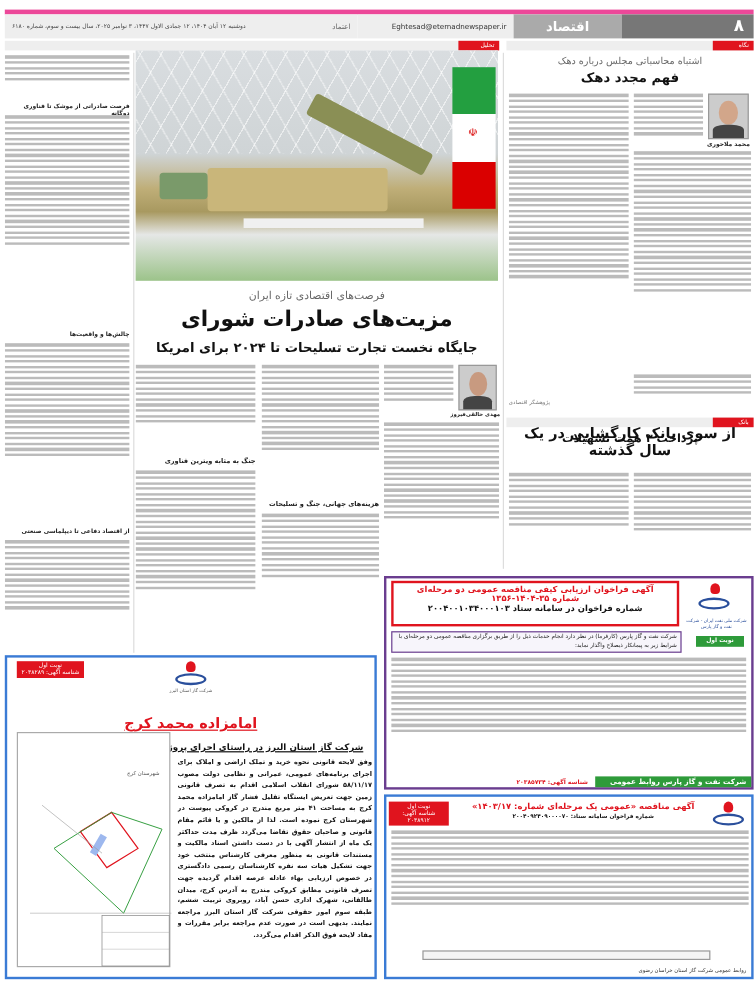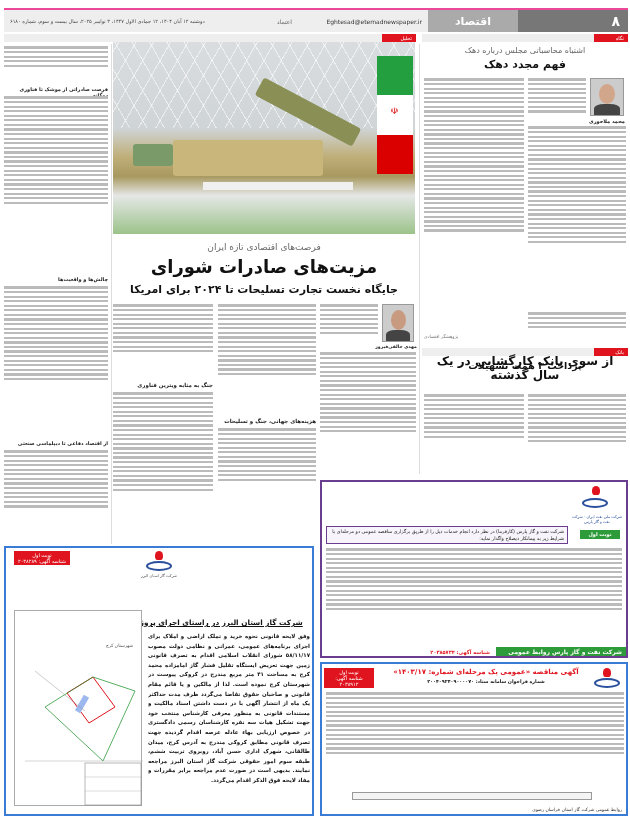--- a/index.html
+++ b/index.html
@@ -1,17 +1,17 @@
 <!DOCTYPE html>
 <html><head>
 <meta charset="utf-8">
 <style>
 *{box-sizing:border-box;margin:0;padding:0}
 body{width:630px;height:820px;background:#fff;font-family:"DejaVu Sans",sans-serif;color:#222;overflow:hidden;position:relative;direction:rtl}
-.hdr{position:absolute;top:8px;left:4px;width:624px;height:24px;border-top:2px solid #ec4899;display:flex;direction:ltr}
+.hdr{position:absolute;top:8px;left:4px;width:624px;height:24px;border-top:4px solid #ec4899;display:flex;direction:ltr}
 .hdr .meta{flex:1;background:#eee;display:flex;align-items:center;font-size:5px;color:#444;padding:0 6px;justify-content:space-between}
 .hdr .meta .logo{font-size:6px;color:#666}
 .hdr .email{width:130px;background:#eee;font-size:6px;color:#333;display:flex;align-items:center;justify-content:flex-end;padding-right:6px}
 .hdr .sec{width:90px;background:#aaa;color:#fff;font-size:11px;font-weight:bold;display:flex;align-items:center;justify-content:center}
 .hdr .pg{width:110px;background:#777;color:#fff;font-size:14px;font-weight:bold;display:flex;align-items:center;justify-content:flex-end;padding-right:8px}
 .tagbar{position:absolute;height:8px;background:#eee}
 .tag{position:absolute;right:0;top:0;height:8px;background:#e0141e;color:#fff;font-size:5px;padding:0 4px;line-height:8px;width:34px}
 .col-txt{position:absolute;font-size:4.6px;line-height:7px;color:#555;text-align:justify;overflow:hidden}
 .line{height:2.2px;background:#bbb;margin:2.4px 0}
 .h-gray{color:#666;text-align:center}
@@ -381,20 +381,25 @@
 <div class="divider-v" style="left:111px;top:44px;height:500px"></div>
 <div class="divider-v" style="left:419px;top:44px;height:430px"></div>
 
 <div class="ad" style="left:320px;top:480px;width:308px;height:178px;border-color:#6a3d8f">
   <div class="gaslogo" style="left:260px;top:4px;width:28px;height:26px">
     <div class="flame" style="left:10px"></div>
       <div class="wave" style="border-color:#2a4f9c;top:12px"></div>
   </div>
   <div style="position:absolute;left:248px;top:32px;width:54px;font-size:3.8px;color:#2a4f9c;text-align:center">شرکت ملی نفت ایران - شرکت نفت و گاز پارس</div>
   <div class="green-bar" style="left:258px;top:48px;width:40px;font-size:5px;text-align:center">نوبت اول</div>
+  <div style="position:absolute;left:4px;top:2px;width:240px;height:38px;border:2px solid #e0141e">
+    <div class="ad-title-red" style="font-size:7px;margin-top:1px">آگهی فراخوان ارزیابی کیفی مناقصه عمومی دو مرحله‌ای</div>
+    <div class="ad-title-red" style="font-size:7px">شماره ۳۵-۱۴۰۴-۱۳۵۶</div>
+    <div class="ad-title-black" style="font-size:7px">شماره فراخوان در سامانه ستاد ۲۰۰۴۰۰۱۰۳۴۰۰۰۱۰۳</div>
+  </div>
   <div style="position:absolute;left:4px;top:44px;width:242px;font-size:4.8px;line-height:7px;border:1px solid #6a3d8f;padding:1px 3px;text-align:right;background:#f7f5fb">شرکت نفت و گاز پارس (کارفرما) در نظر دارد انجام خدمات ذیل را از طریق برگزاری مناقصه عمومی دو مرحله‌ای با شرایط زیر به پیمانکار ذیصلاح واگذار نماید:</div>
   <div class="col-txt" style="left:4px;top:64px;width:296px;height:98px">
     <div class="line"></div>
       <div class="line"></div>
       <div class="line"></div>
       <div class="line"></div>
       <div class="line"></div>
       <div class="line"></div>
       <div class="line"></div>
       <div class="line"></div>
@@ -443,20 +448,21 @@
 <div class="ad" style="left:4px;top:546px;width:310px;height:270px">
   <div class="gaslogo" style="left:140px;top:3px">
     <div class="flame"></div>
       <div class="wave"></div>
   </div>
   <div style="position:absolute;left:120px;top:25px;width:66px;font-size:3.8px;color:#555;text-align:center">شرکت گاز استان البرز</div>
   <div class="red-box" style="left:8px;top:3px;width:56px">
     <div>نوبت اول</div>
     <div>شناسه آگهی: ۲۰۳۸۲۸۹</div>
   </div>
+  <div class="ad-title-red" style="position:absolute;left:0;top:48px;width:306px;font-size:12px;text-decoration:underline">امامزاده محمد کرج</div>
   <div class="ad-title-black" style="position:absolute;left:4px;top:70px;width:298px;font-size:7.3px;text-decoration:underline">شرکت گاز استان البرز در راستای اجرای پروژه توسعه گاز رسانی در استان البرز</div>
   <div style="position:absolute;left:142px;top:84px;width:162px;font-size:5.5px;line-height:9.6px;text-align:justify;color:#111;font-weight:bold;overflow:hidden;height:180px">وفق لایحه قانونی نحوه خرید و تملک اراضی و املاک برای اجرای برنامه‌های عمومی، عمرانی و نظامی دولت مصوب ۵۸/۱۱/۱۷ شورای انقلاب اسلامی اقدام به تصرف قانونی زمین جهت تعریض ایستگاه تقلیل فشار گاز امامزاده محمد کرج به مساحت ۴۱ متر مربع مندرج در کروکی پیوست در شهرستان کرج نموده است. لذا از مالکین و یا قائم مقام قانونی و صاحبان حقوق تقاضا می‌گردد ظرف مدت حداکثر یک ماه از انتشار آگهی با در دست داشتن اسناد مالکیت و مستندات قانونی به منظور معرفی کارشناس منتخب خود جهت تشکیل هیات سه نفره کارشناسان رسمی دادگستری در خصوص ارزیابی بهاء عادله عرصه اقدام گردیده جهت تصرف قانونی مطابق کروکی مندرج به آدرس کرج، میدان طالقانی، شهرک اداری حسن آباد، روبروی تربیت ششم، طبقه سوم امور حقوقی شرکت گاز استان البرز مراجعه نمایند. بدیهی است در صورت عدم مراجعه برابر مقررات و مفاد لایحه فوق الذکر اقدام می‌گردد.</div>
 </div>
 <div class="map">
   <div style="position:absolute;right:8px;top:32px;font-size:4.5px;color:#555">شهرستان کرج</div>
   <svg width="128" height="196" viewBox="0 0 128 196" style="position:absolute;left:0;top:0">
     <polygon points="52,82 78,66 100,96 74,112" fill="none" stroke="#e0141e" stroke-width="1"></polygon>
     <polygon points="30,96 78,66 120,80 88,150" fill="none" stroke="#2e9b3a" stroke-width="0.8"></polygon>
     <rect x="64" y="84" width="6" height="18" fill="#9db8ee" transform="rotate(30 67 93)"></rect>
     <line x1="20" y1="60" x2="70" y2="100" stroke="#999" stroke-width="0.5"></line>

